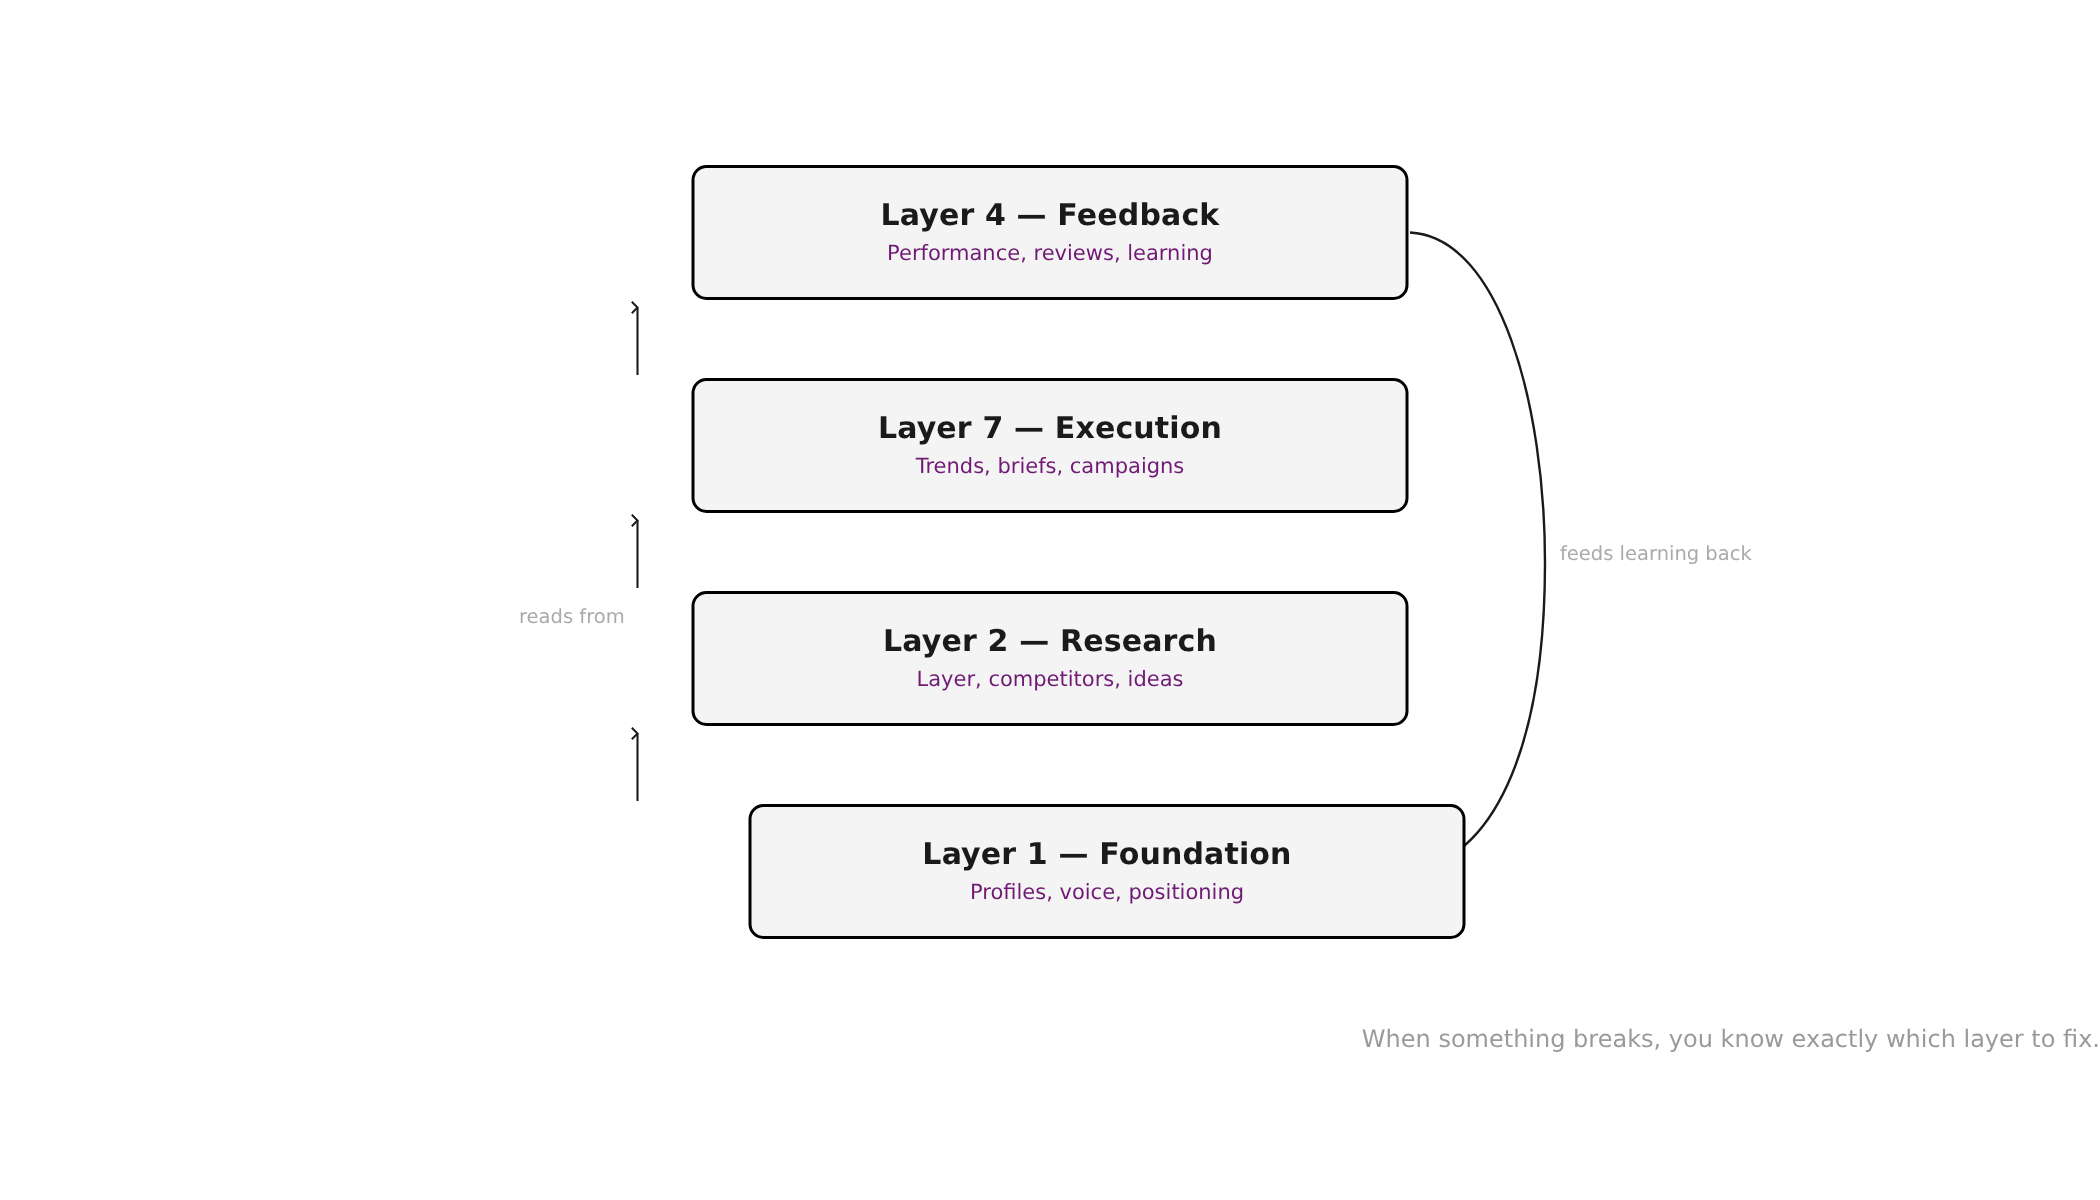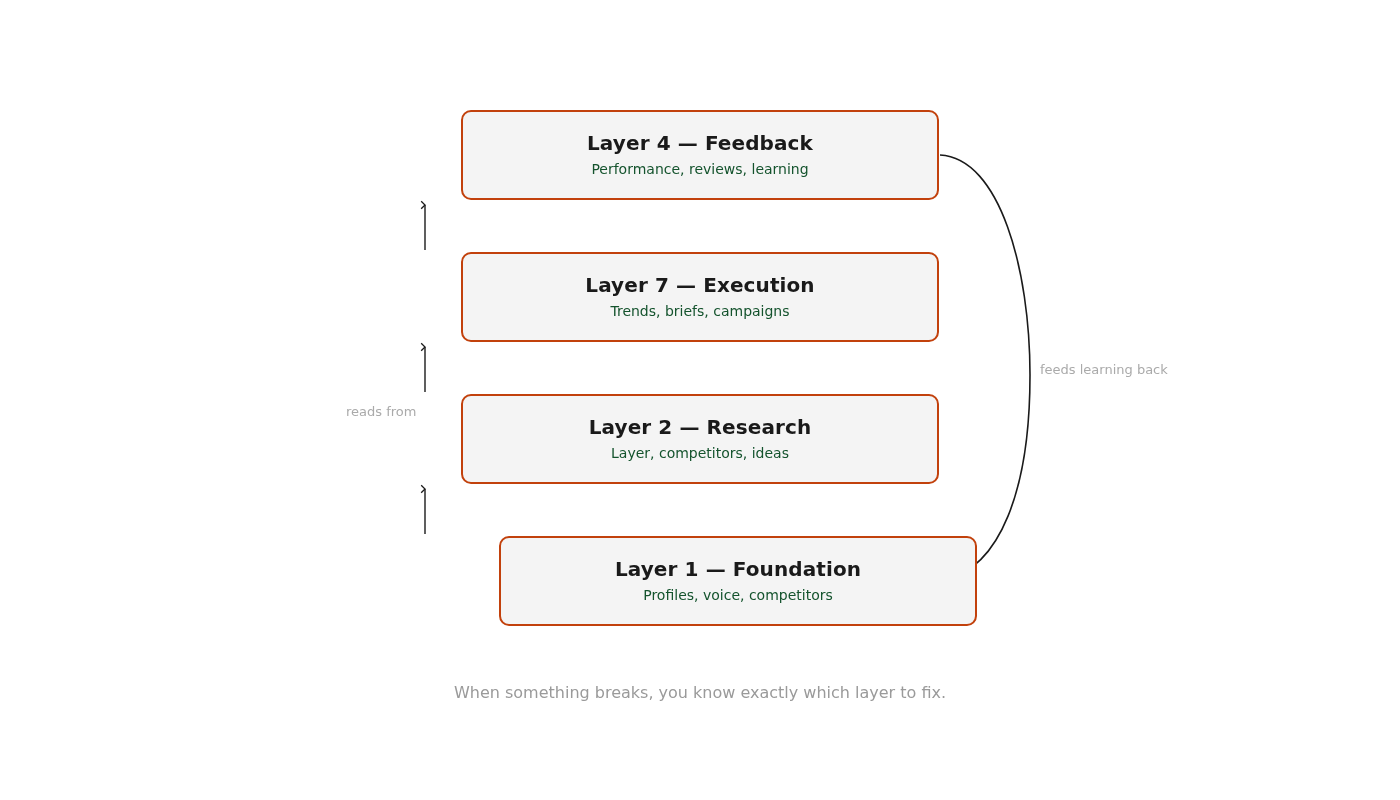--- a/index.html
+++ b/index.html
@@ -23,40 +23,40 @@
     height: 800px;
   }
 
   .layer-box {
     position: absolute;
     left: 461px;
     width: 478px;
     height: 90px;
     box-sizing: border-box;
     background: #f4f4f4;
-    border: 2px solid #c2410c;
+    border: 2px solid #000000;
     border-radius: 10px;
     display: flex;
     flex-direction: column;
     align-items: center;
     justify-content: center;
   }
 
   .layer-title {
     font-size: 20px;
     font-weight: bold;
     color: #1a1a1a;
     line-height: 1.15;
     letter-spacing: 0.1px;
   }
 
   .layer-subtitle {
     font-size: 14px;
     font-weight: normal;
-    color: #14532d;
+    color: #701a75;
     line-height: 1.2;
     margin-top: 6px;
   }
 
   #box-layer4 { top: 110px; }
   #box-layer3 { top: 252px; }
   #box-layer2 { top: 394px; }
   #box-layer1 { top: 536px; margin-left: 38px; }
 
   .edge-label {
@@ -78,21 +78,21 @@
     left: 1040px;
     top: 363px;
     text-align: center;
   }
 
   #caption {
     position: absolute;
     left: 0;
     top: 683px;
     width: 1400px;
-    text-align: center;
+    text-align: right;
     font-size: 16px;
     color: #9a9a9a;
     line-height: 1.3;
   }
 
   svg.overlay {
     position: absolute;
     left: 0;
     top: 0;
     width: 1400px;
@@ -135,21 +135,21 @@
     <div class="layer-subtitle">Trends, briefs, campaigns</div>
   </div>
 
   <div class="layer-box" id="box-layer2">
     <div class="layer-title">Layer 2 — Research</div>
     <div class="layer-subtitle">Layer, competitors, ideas</div>
   </div>
 
   <div class="layer-box" id="box-layer1">
     <div class="layer-title">Layer 1 — Foundation</div>
-    <div class="layer-subtitle">Profiles, voice, competitors</div>
+    <div class="layer-subtitle">Profiles, voice, positioning</div>
   </div>
 
   <div class="edge-label" id="label-reads-from">reads from</div>
 
   <div class="edge-label" id="label-feeds-back">feeds learning back</div>
 
   <div id="caption">When something breaks, you know exactly which layer to fix.</div>
 
 </div>
 

